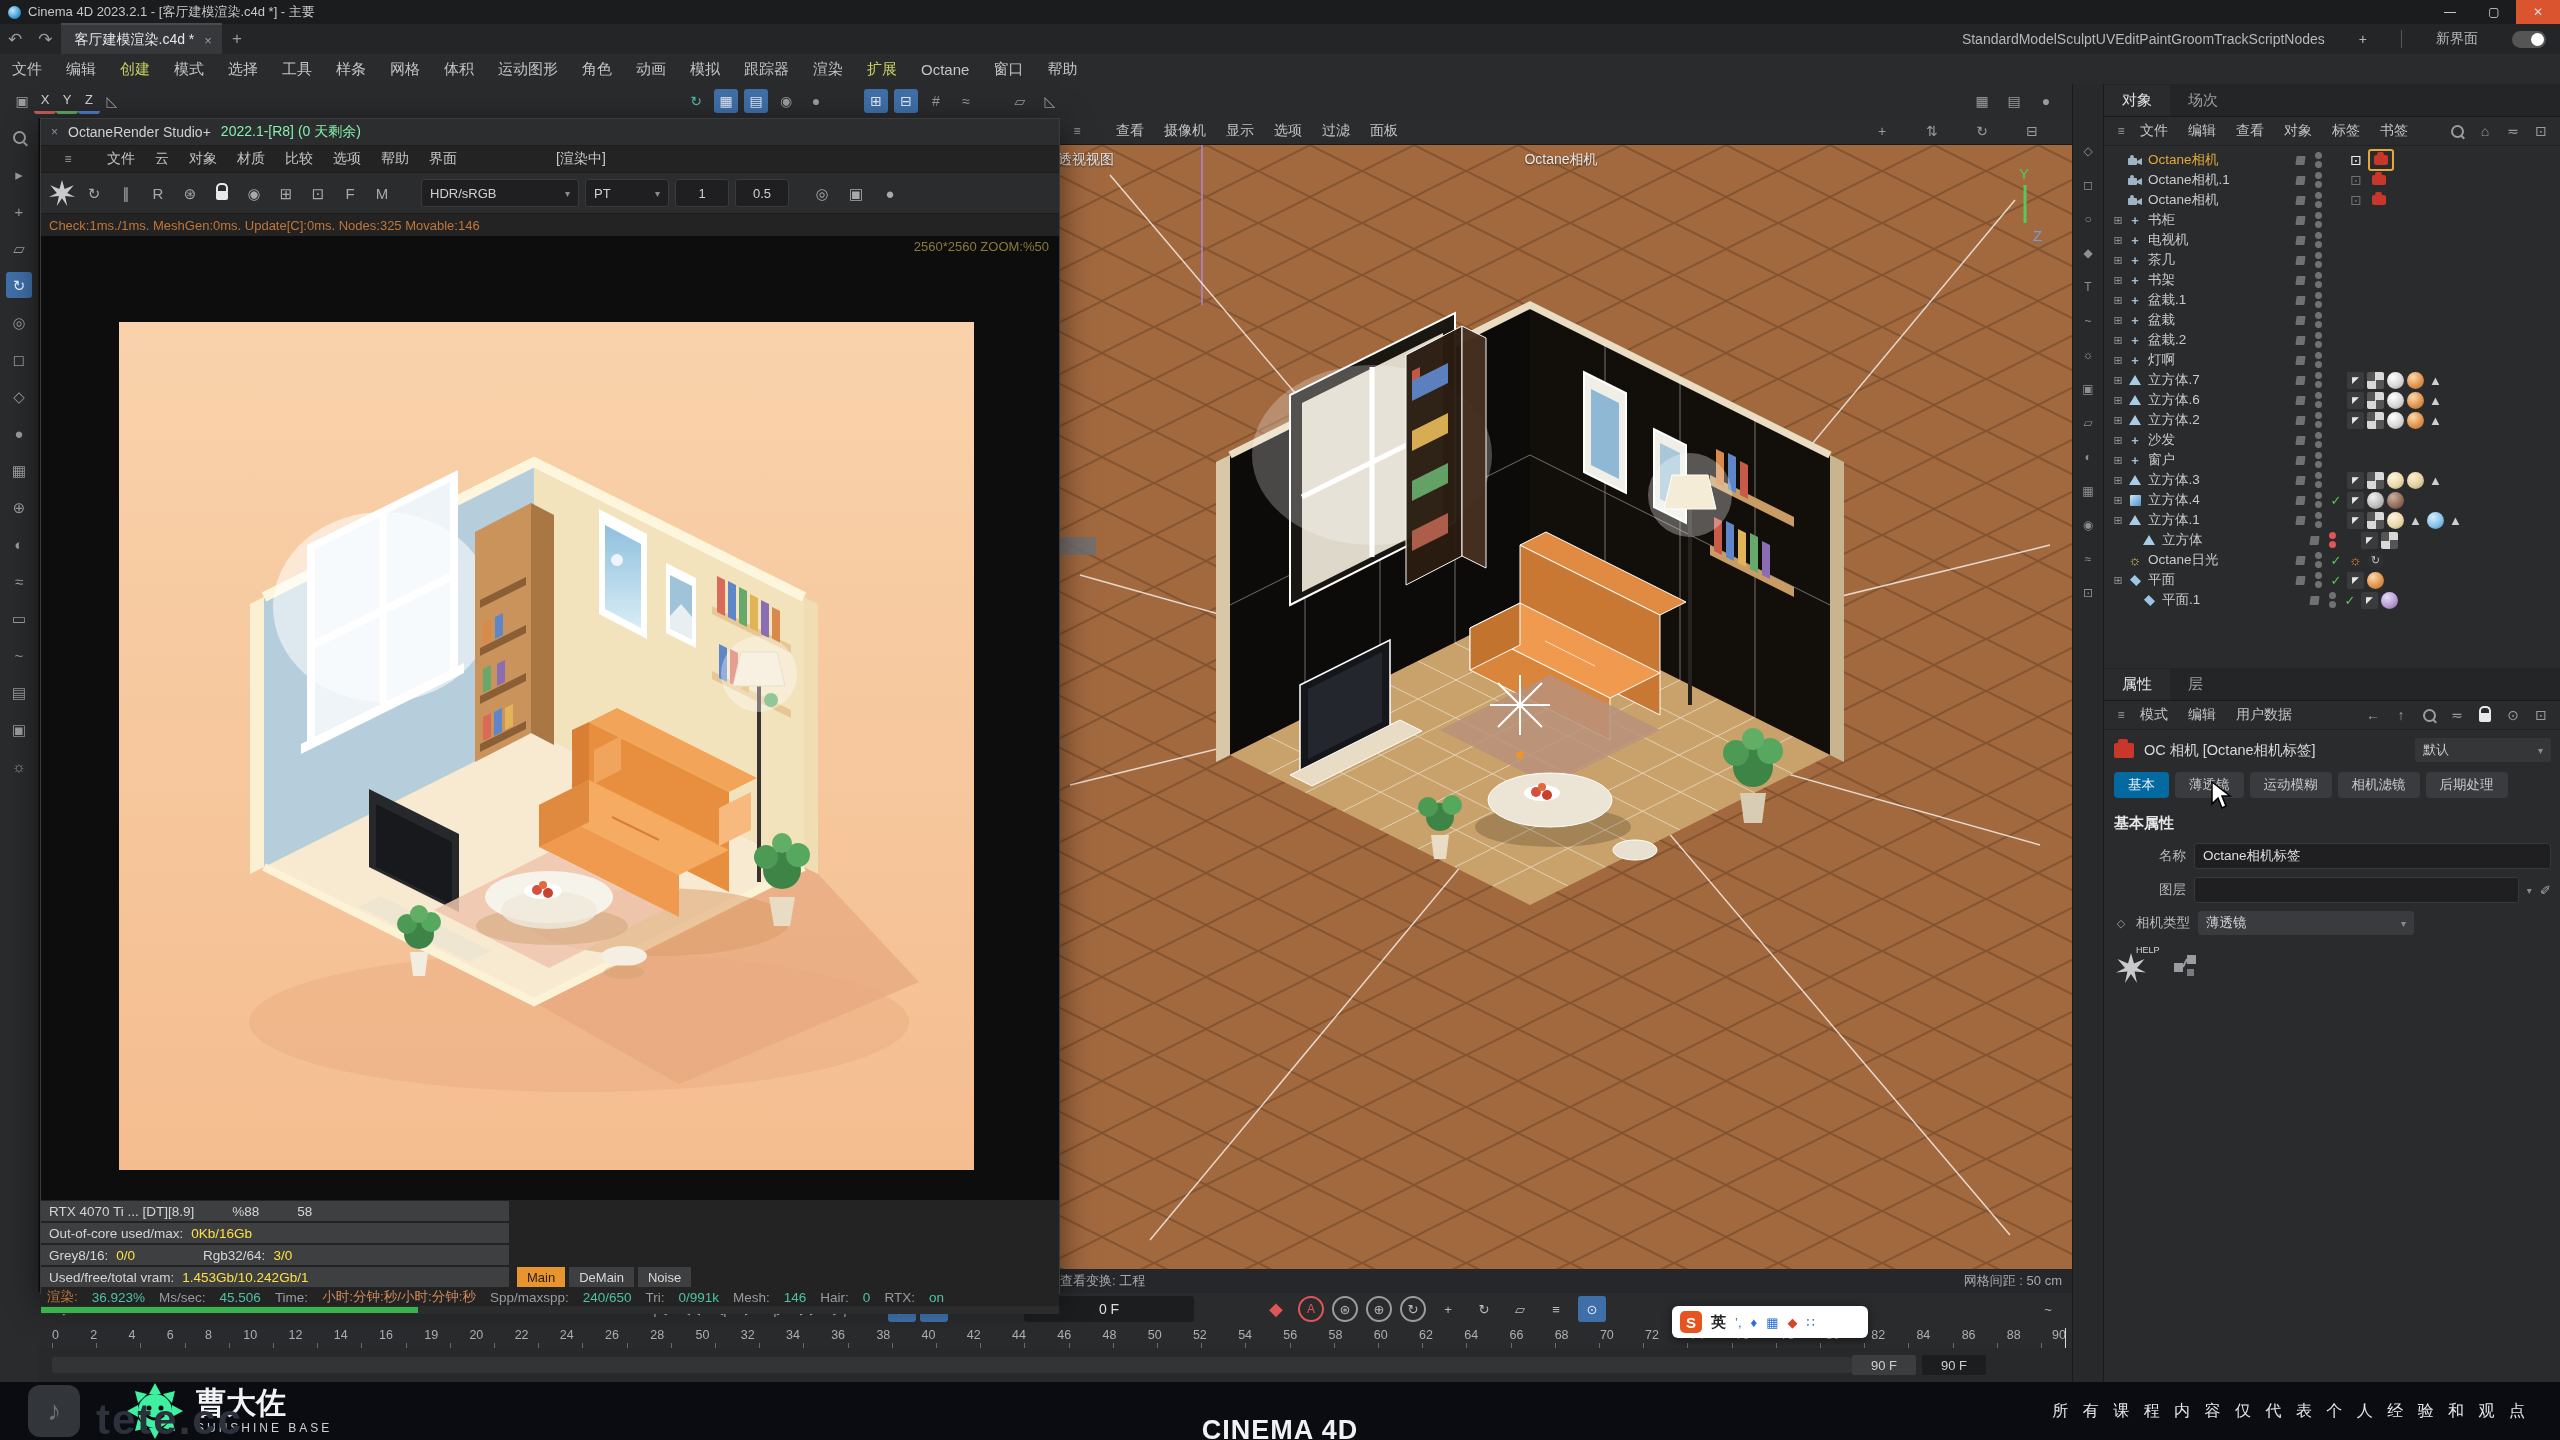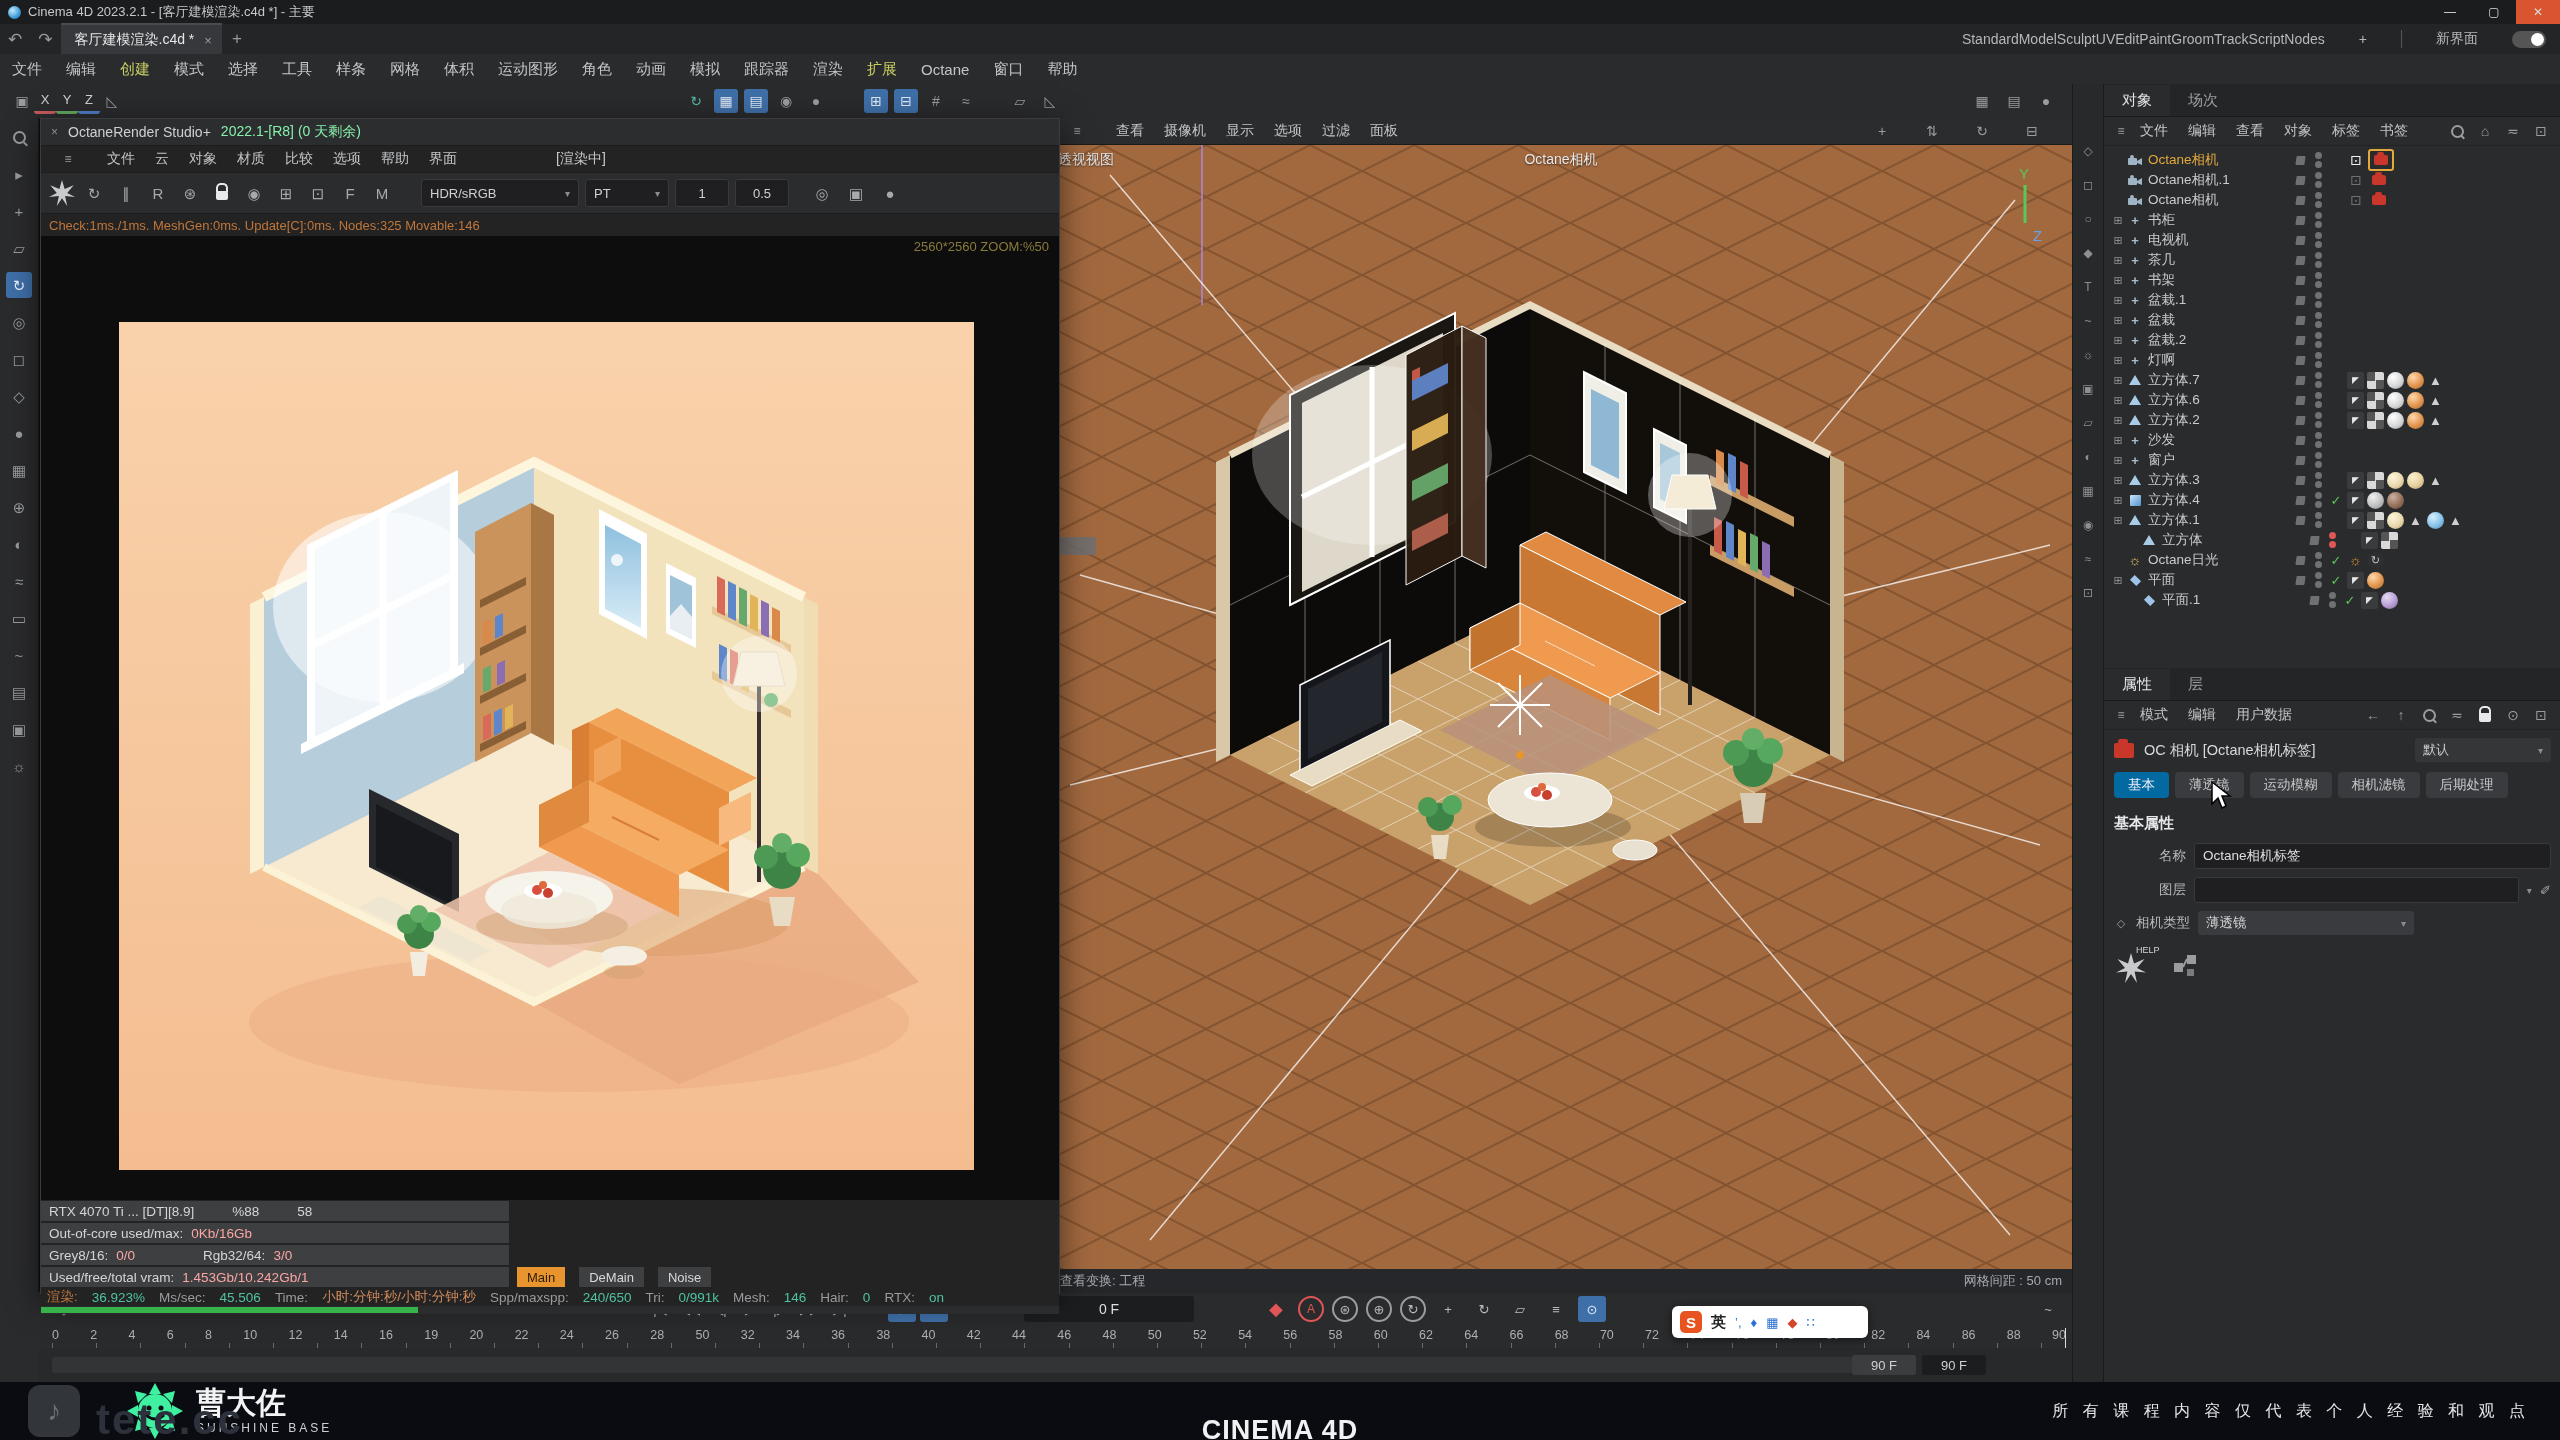--- a/index.html
+++ b/index.html
@@ -52,21 +52,21 @@
   .octtools .ico{min-width:26px;height:26px;font-size:15px;color:#a8a9ac;}
   .dropdown{height:26px;background:#1f1f21;border:1px solid #3a3a3c;border-radius:3px;display:flex;align-items:center;padding:0 8px;gap:14px;font-size:13px;color:#cfd0d2;}
   .dropdown .car{color:#8b8c8f;font-size:10px;}
   .numfield{height:26px;width:52px;background:#1f1f21;border:1px solid #3a3a3c;border-radius:3px;display:flex;align-items:center;justify-content:center;font-size:13px;color:#cfd0d2;}
   .octinfo{height:22px;display:flex;align-items:center;padding:0 8px;font-size:13px;color:#c0763a;background:#232324;}
   .octzoom{height:20px;display:flex;justify-content:flex-end;align-items:center;padding:0 10px;font-size:13px;color:#8a7a3a;background:#0d0d0d;}
   .rarea{position:relative;height:944px;background:#0d0d0d;}
   .rimg{position:absolute;left:78px;top:66px;width:855px;height:848px;}
   .statrow{height:22px;display:flex;align-items:center;font-size:13.5px;background:#232324;}
   .statbox{background:#3e3f40;color:#d4d5d7;height:20px;display:flex;align-items:center;padding:0 8px;gap:8px;}
-  .statbox .v{color:#fca5a5;}
+  .statbox .v{color:#fde047;}
   .passbtn{height:20px;display:flex;align-items:center;padding:0 10px;font-size:13px;color:#d8d9da;background:#3e3f40;}
   .passbtn.active{background:#e8952f;color:#2b1c08;}
   .rendline{height:18px;display:flex;align-items:center;font-size:13.5px;gap:14px;padding:0 6px;background:#232324;}
   .rendline .lb{color:#c0763a;} .rendline .gl{color:#9a9b9e;} .rendline .v{color:#4fc2a0;} .rendline .o{color:#d08a5a;}
   .prog{height:8px;background:#2b2c2d;position:relative;}
   .prog i{position:absolute;left:0;top:1px;height:6px;background:#38b24a;}
   
   .vp{left:1050px;top:118px;width:1022px;height:1174px;background:#242527;z-index:1;}
   .vpmenu{height:26px;display:flex;align-items:center;font-size:14px;color:#c3c4c6;background:#2b2c2e;border-bottom:1px solid #1a1a1b;padding:0 8px;}
   .vpmenu span{padding:0 10px;}
@@ -645,21 +645,21 @@
       <span style="margin-left:60px">Rgb32/64:</span>
       <span class="v">3/0</span>
     </div>
   </div>
   <div class="statrow">
     <div class="statbox" style="width:452px">
       <span>Used/free/total vram:</span>
       <span class="v">1.453Gb/10.242Gb/1</span>
     </div>
     <span style="width:8px"></span>
-    <span class="row" style="gap:14px">
+    <span class="row" style="gap:4px">
         <span class="passbtn active">Main</span>
         <span class="passbtn">DeMain</span>
         <span class="passbtn">Noise</span>
       </span>
   </div>
   <div class="rendline">
     <span class="lb">渲染:</span>
       <span class="v">36.923%</span>
     <span class="gl">Ms/sec:</span>
       <span class="v">45.506</span>

